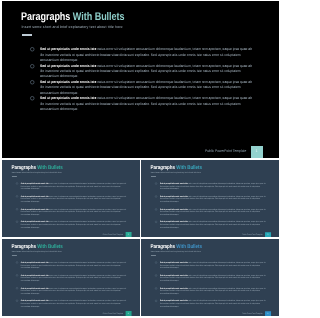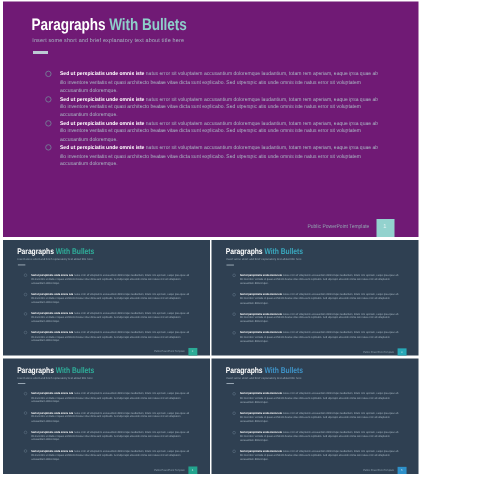--- a/index.html
+++ b/index.html
@@ -40,21 +40,21 @@
      white-space:nowrap;transform:scaleX(0.90);transform-origin:left top;}
   .pnum{position:absolute;left:248.5px;top:144.5px;width:12.1px;height:12.5px;
      background:var(--badge,#93d2ce);}
   .pnum span{position:absolute;left:0;top:0;width:100%;text-align:center;line-height:10px;
      font-size:3.8px;color:#ffffff;opacity:0.72;}
 </style>
 </head>
 <body>
 
 <div class="page">
-  <div class="slide hero" style="--accent: #8ecfca; --badge: #93d2ce; background: #701a75;">
+  <div class="slide hero" style="--accent: #8ecfca; --badge: #93d2ce; background: #000000;">
       <div class="sheet">
         <div class="title"><span>Paragraphs</span> <span class="accent">With Bullets</span></div>
         <div class="sub">Insert some short and brief explanatory text about title here</div>
         <div class="rule"></div>
         <div class="blist">
           <div class="brow">
             <div class="bdot">
               <svg viewBox="0 0 9 9" aria-hidden="true">
                 <circle cx="4.5" cy="4.5" r="3.6" fill="none" stroke="#74879a" stroke-width="1.1"></circle>
               </svg>

